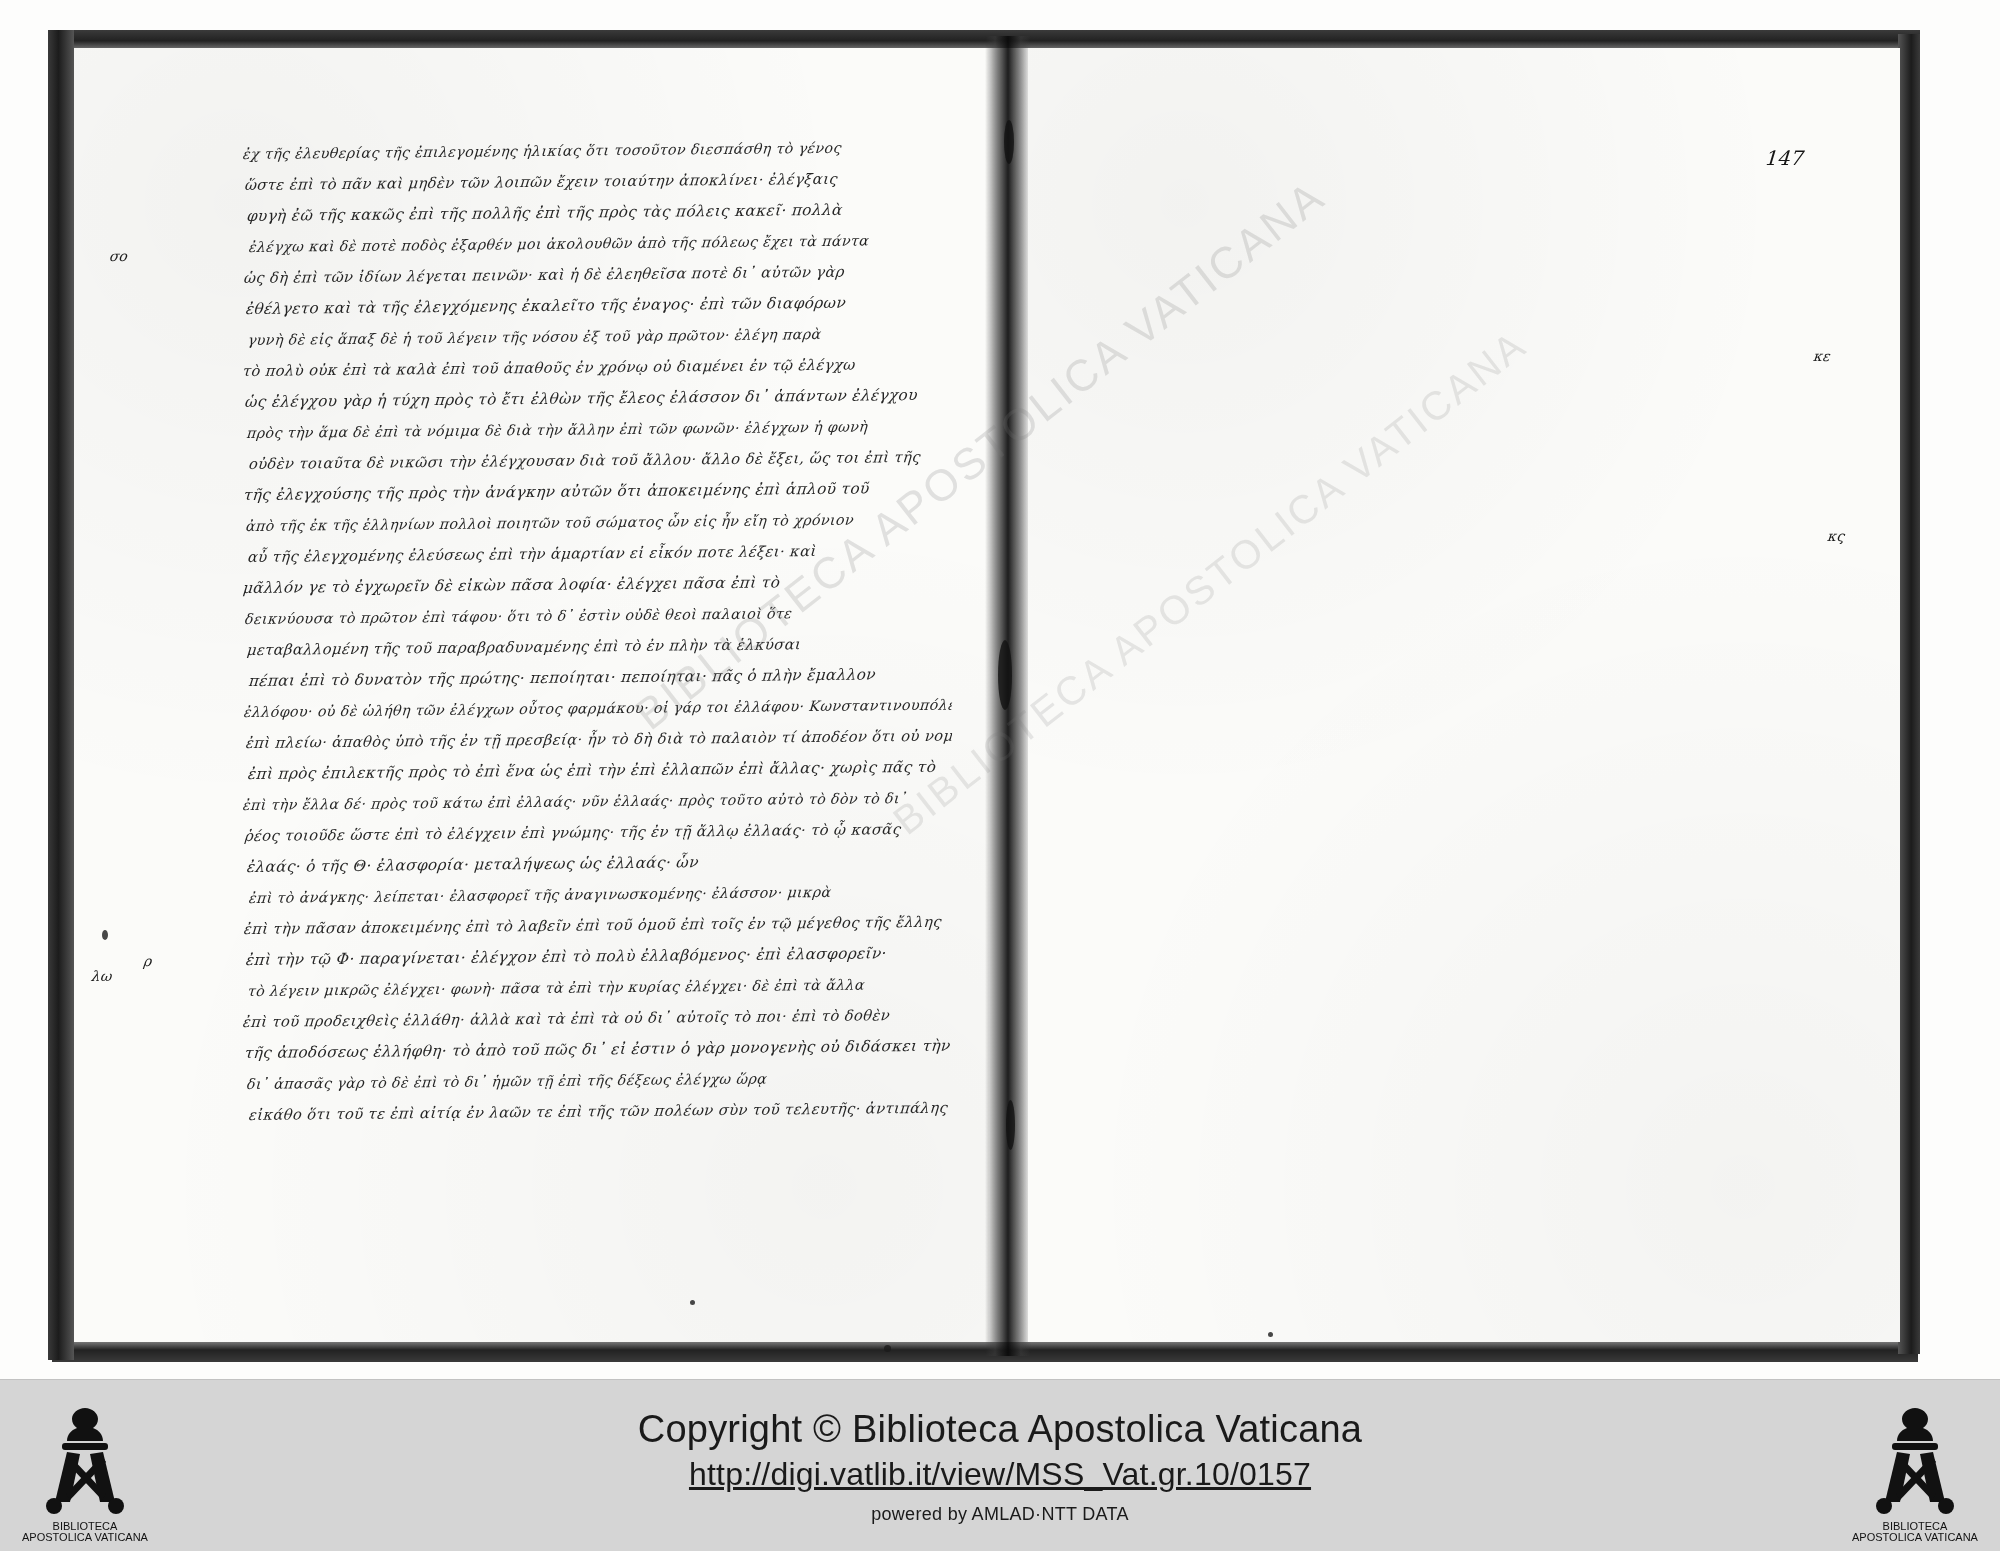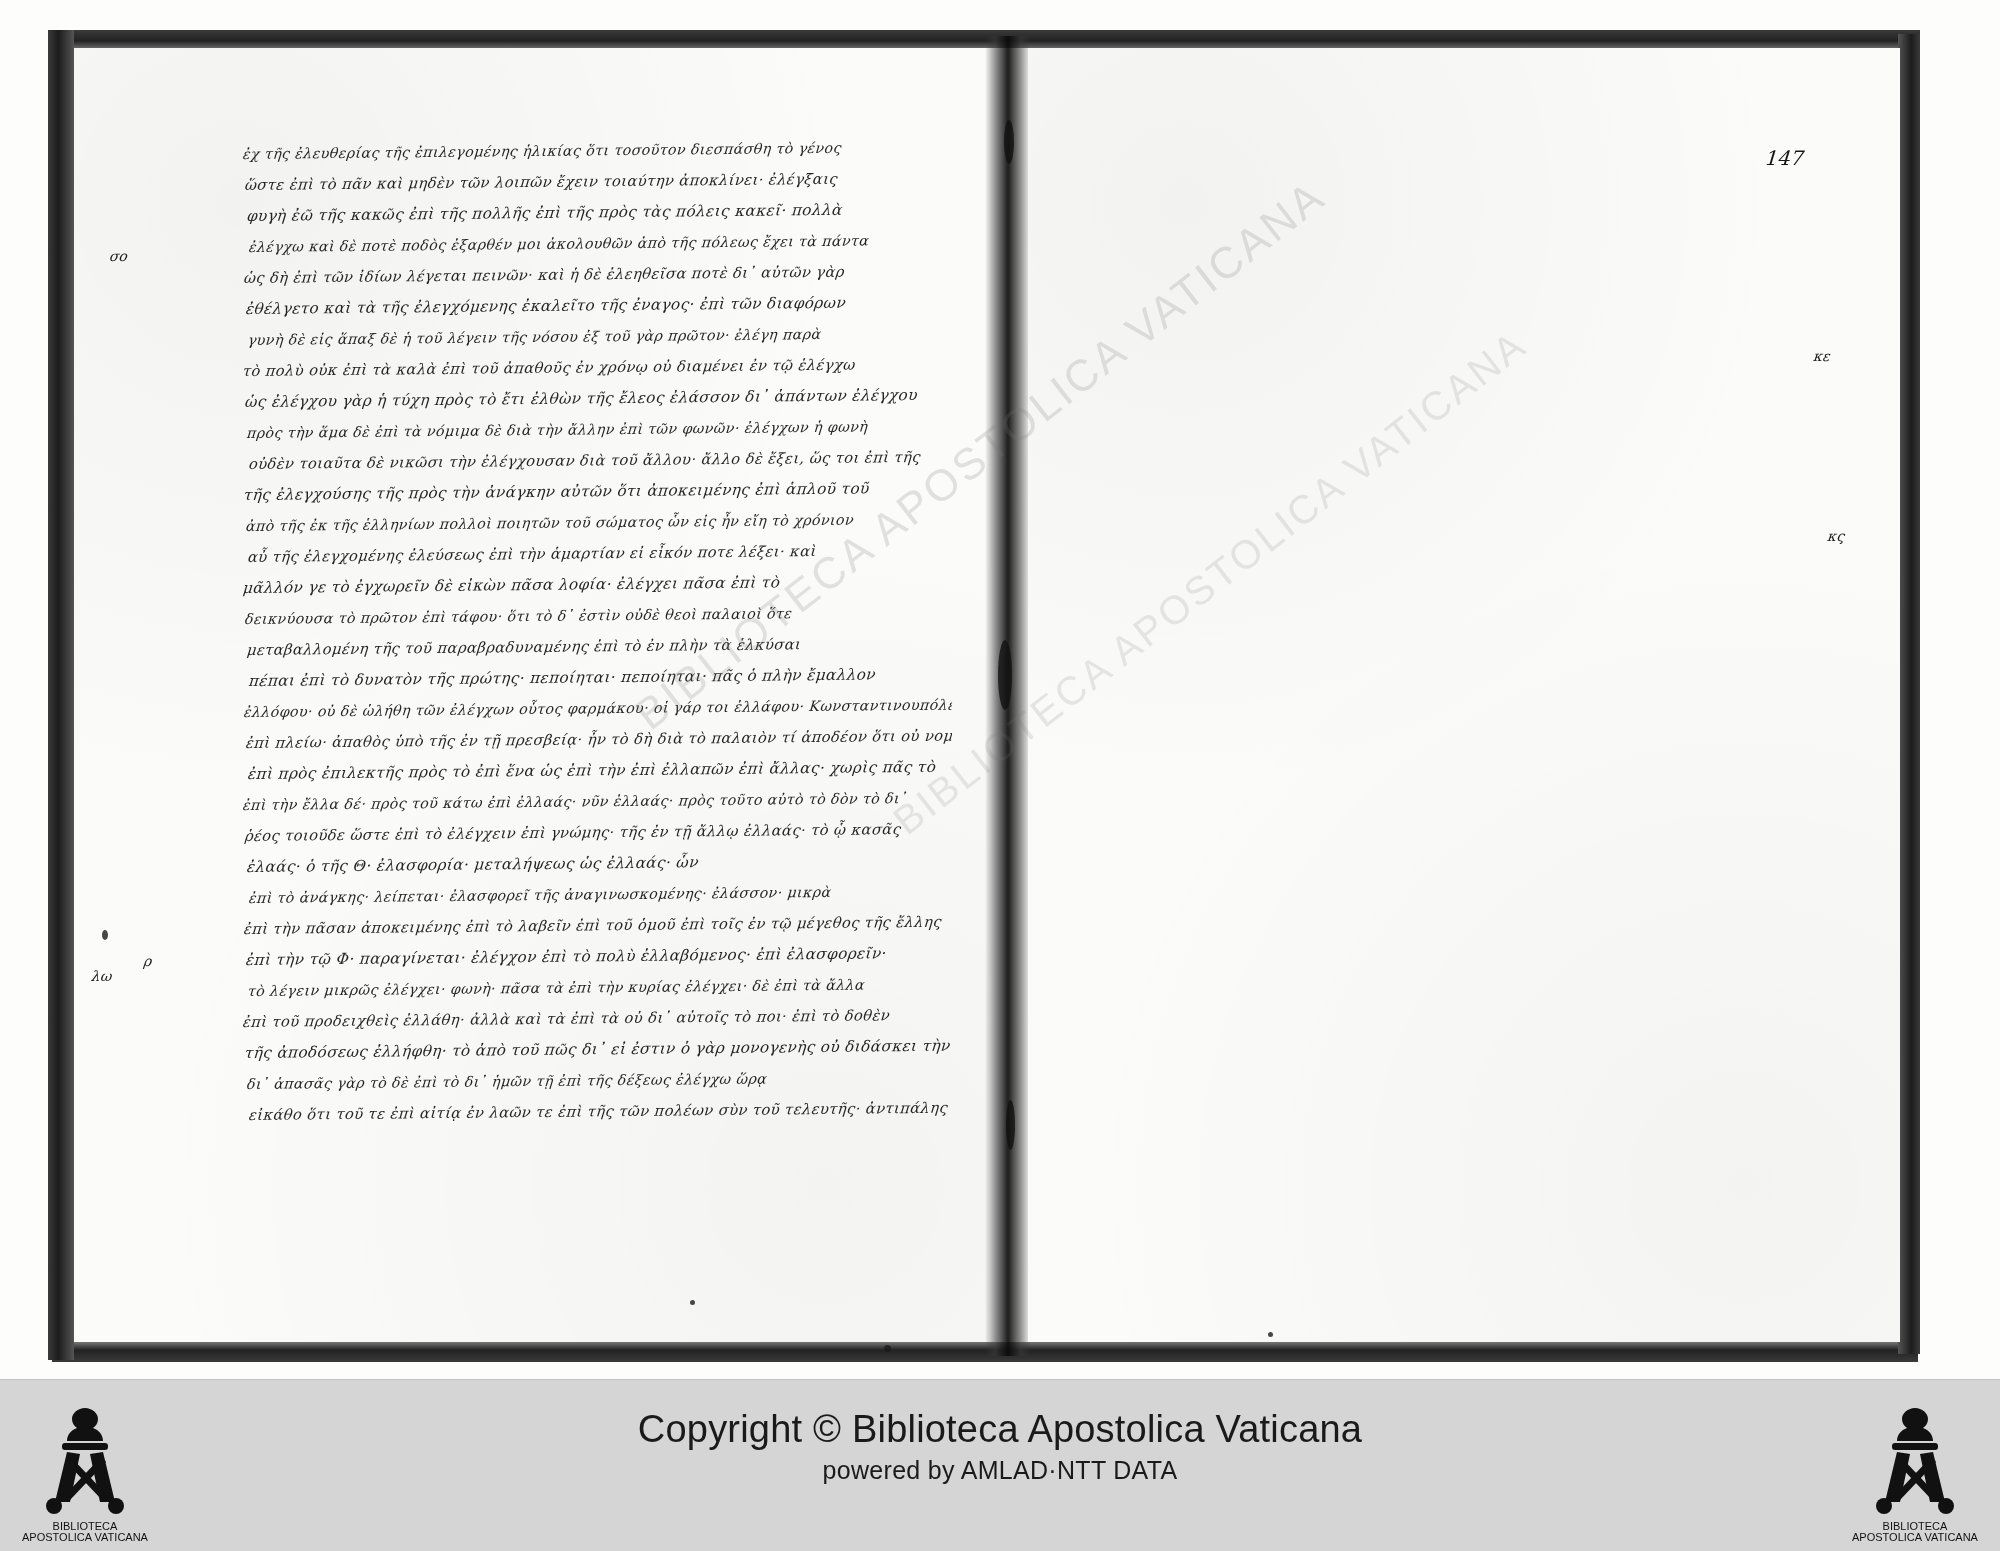--- a/index.html
+++ b/index.html
@@ -188,21 +188,21 @@
     line-height: 46px;
     letter-spacing: .2px;
   }
   .url-line {
     font-size: 32px;
     line-height: 44px;
     text-decoration: underline;
     letter-spacing: .2px;
   }
   .powered-line {
-    font-size: 25px;
+    font-size: 18px;
     line-height: 36px;
     letter-spacing: .3px;
   }
 
   .crest {
     position: absolute;
     top: 14px;
     width: 150px;
     height: 148px;
   }
@@ -299,20 +299,21 @@
             <circle cx="106" cy="112" r="8"></circle>
             <path d="M60 62 L96 100 L92 106 L56 68 Z"></path>
             <path d="M92 62 L56 100 L60 106 L96 68 Z"></path>
           </g>
           <text x="75" y="136" text-anchor="middle" font-family="Liberation Sans, sans-serif" font-size="11" fill="#111">BIBLIOTECA</text>
           <text x="75" y="147" text-anchor="middle" font-family="Liberation Sans, sans-serif" font-size="11" fill="#111">APOSTOLICA VATICANA</text>
         </svg>
       </div>
 
       <div class="copyright-line">Copyright © Biblioteca Apostolica Vaticana</div>
+      <div class="url-line">http://digi.vatlib.it/view/MSS_Vat.gr.10/0157</div>
       <div class="powered-line">powered by AMLAD·NTT DATA</div>
 
       <div class="crest crest-right">
         <svg width="150" height="148" viewBox="0 0 150 148" aria-hidden="true">
           <g fill="#111">
             <path d="M75 14c-7 0-13 5-13 11 0 4 2 7 5 9-6 2-10 7-10 13h36c0-6-4-11-10-13 3-2 5-5 5-9 0-6-6-11-13-11z"></path>
             <rect x="52" y="49" width="46" height="7" rx="3"></rect>
             <path d="M57 58 L45 108 L60 108 L70 60 Z"></path>
             <path d="M93 58 L105 108 L90 108 L80 60 Z"></path>
             <circle cx="44" cy="112" r="8"></circle>

